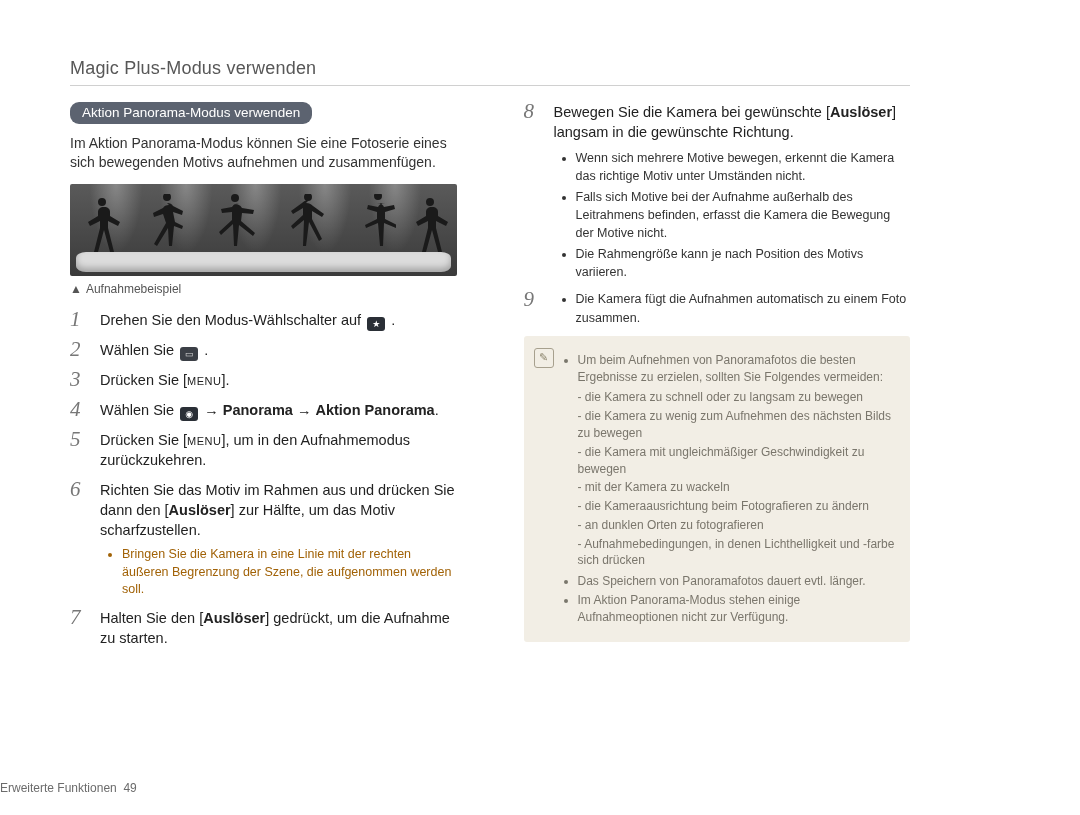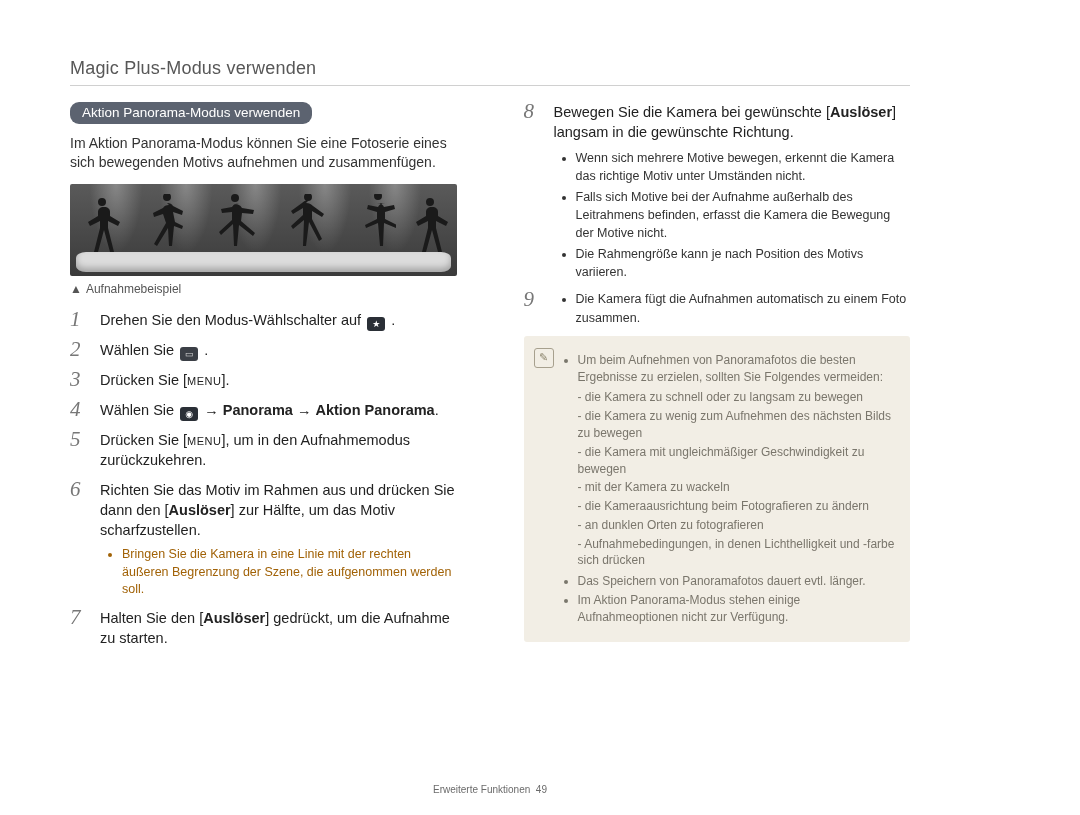--- a/index.html
+++ b/index.html
@@ -47,21 +47,21 @@
   .bullets{list-style:disc;margin:6px 0 8px 22px;padding:0}
   .bullets li{font-size:12.5px;color:#333;line-height:1.45;margin-bottom:3px;font-weight:300}
   .note{display:flex;background:var(--note-bg);border-radius:3px;padding:12px 14px 12px 10px;margin-top:6px}
   .note-icon{width:20px;height:20px;border:1px solid #a7a08e;border-radius:3px;display:flex;align-items:center;justify-content:center;
     color:#8e876f;font-size:11px;flex:0 0 20px;margin-right:10px}
   .note-body{font-size:12px;color:var(--note-text);line-height:1.4}
   .note-body ul{margin:4px 0 4px 14px;padding:0;list-style:disc}
   .note-body ul li{margin-bottom:2px}
   .note-body .dash-list{list-style:none;margin:2px 0 4px 14px;padding:0}
   .note-body .dash-list li::before{content:"- ";}
-  .footer{position:absolute;left:0;right:0;bottom:20px;text-align:center;font-size:10px;color:var(--footer)}
+  .footer{position:absolute;left:0;right:0;bottom:20px;text-align:left;font-size:12px;color:var(--footer)}
 </style>
 </head>
 <body>
 
 <div class="page">
   <h1 class="page-title">Magic Plus-Modus verwenden</h1>
 
   <div class="cols">
 
     <div class="col">

